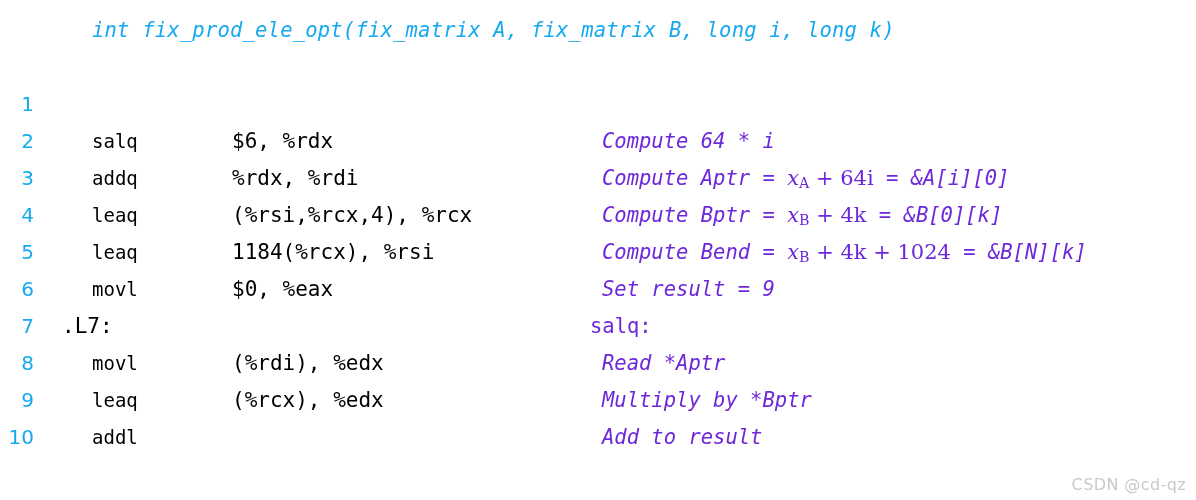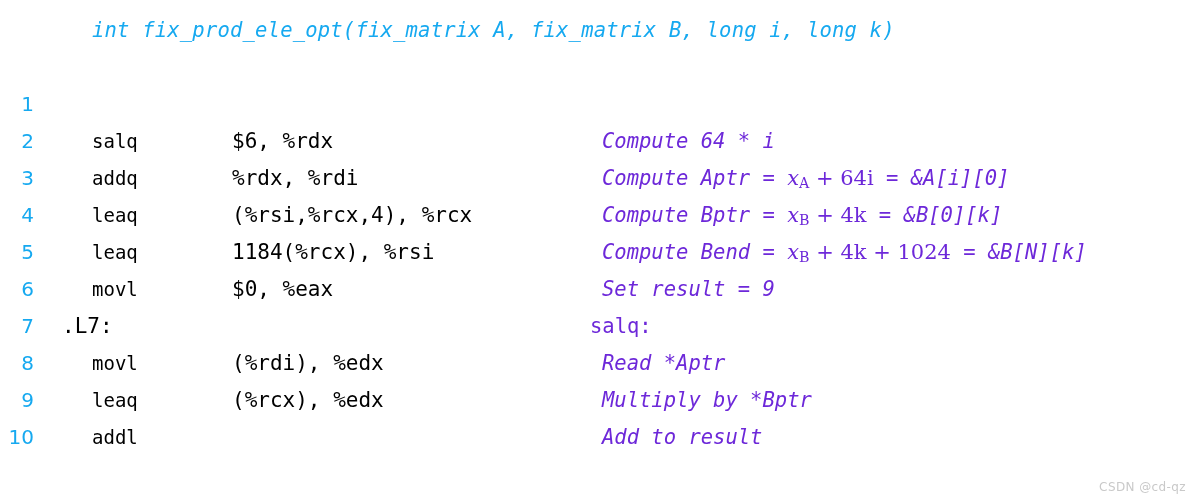--- a/index.html
+++ b/index.html
@@ -126,21 +126,21 @@
     font-style: normal;
   }
 
   
   #watermark {
     position: absolute;
     right: 10px;
     bottom: 6px;
     color: #c9c9c9;
     font-family: "DejaVu Sans", sans-serif;
-    font-size: 12px;
+    font-size: 16px;
     letter-spacing: 0.4px;
     white-space: pre;
   }
 </style>
 </head>
 <body>
 
 <div id="listing">
 
   <div class="hdr-row" style="top:12px;">

